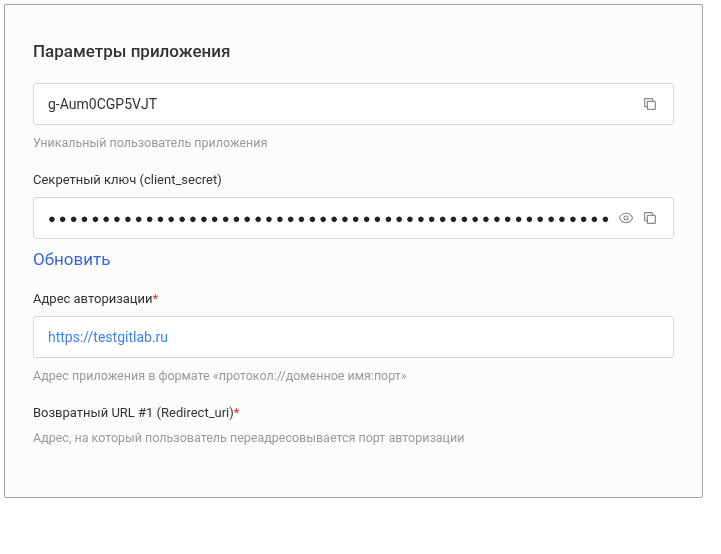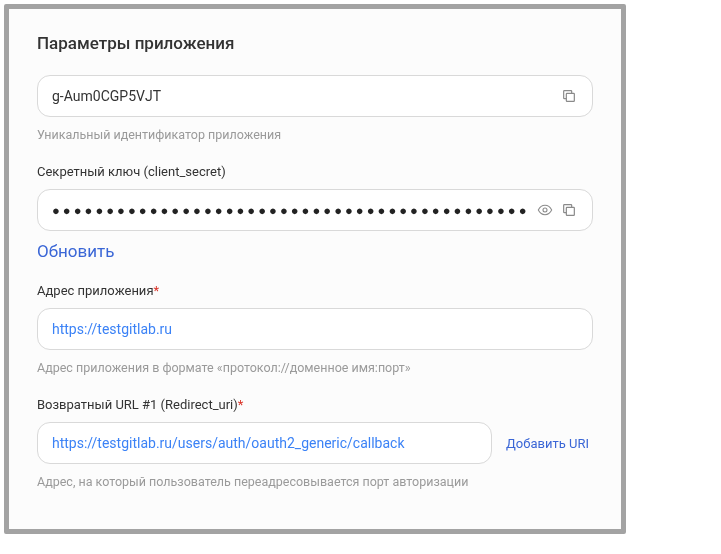--- a/index.html
+++ b/index.html
@@ -6,24 +6,24 @@
       box-sizing: border-box;
       margin: 0;
       padding: 0;
     }
     body {
       font-family: -apple-system, BlinkMacSystemFont, "Segoe UI", Roboto, Arial, sans-serif;
       background: #fff;
       padding: 4px;
     }
     .panel {
-      border: 5px solid #a3a3a3;
+      border: 1px solid #a3a3a3;
       border-radius: 2px;
-      padding: 24px 28px;
-      width: 622px;
+      padding: 36px 28px;
+      width: 699px;
       background: #fcfcfc;
     }
     .panel-title {
       font-size: 17px;
       font-weight: 500;
       color: #333;
       margin-bottom: 22px;
     }
     .field-group {
       margin-bottom: 22px;
@@ -38,21 +38,21 @@
       color: #d93025;
     }
     .input-row {
       display: flex;
       align-items: center;
       gap: 10px;
     }
     .input-box {
       flex: 1;
       border: 1px solid #d9d9d9;
-      border-radius: 13px;
+      border-radius: 3px;
       background: #fff;
       padding: 11px 14px;
       font-size: 14px;
       color: #333;
       display: flex;
       align-items: center;
       justify-content: flex-end;
       gap: 6px;
       min-height: 42px;
     }
@@ -133,21 +133,21 @@
   <div class="field-group">
     <div class="input-box readonly">
       <span class="input-value">g-Aum0CGP5VJT</span>
       <span class="icon-btn">
         <svg viewBox="0 0 24 24" fill="none" stroke="currentColor" stroke-width="1.8">
           <rect x="8" y="8" width="12" height="12" rx="1"></rect>
           <path d="M16 8V5a1 1 0 0 0-1-1H5a1 1 0 0 0-1 1v10a1 1 0 0 0 1 1h3"></path>
         </svg>
       </span>
     </div>
-    <div class="helper-text">Уникальный идентификатор приложения</div>
+    <div class="helper-text">Уникальный пользователь приложения</div>
   </div>
 
   <div class="field-group">
     <label class="field-label">Секретный ключ (client_secret)</label>
     <div class="input-box readonly">
       <span class="dots">●●●●●●●●●●●●●●●●●●●●●●●●●●●●●●●●●●●●●●●●●●●●●●●●●●●●●●●●●●●●●●●●</span>
       <span class="icon-btn">
         <svg viewBox="0 0 24 24" fill="none" stroke="currentColor" stroke-width="1.6">
           <path d="M2 12s3.5-7 10-7 10 7 10 7-3.5 7-10 7S2 12 2 12z"></path>
           <circle cx="12" cy="12" r="3"></circle>
@@ -158,33 +158,27 @@
           <rect x="8" y="8" width="12" height="12" rx="1"></rect>
           <path d="M16 8V5a1 1 0 0 0-1-1H5a1 1 0 0 0-1 1v10a1 1 0 0 0 1 1h3"></path>
         </svg>
       </span>
     </div>
     <span class="link-action">Обновить</span>
   </div>
 
   <div class="field-group">
     <label class="field-label">
-      <span>Адрес приложения</span><span class="required">*</span>
+      <span>Адрес авторизации</span><span class="required">*</span>
     </label>
     <div class="input-box">
       <input class="input-field" type="text" value="https://testgitlab.ru" style="">
     </div>
     <div class="helper-text">Адрес приложения в формате «протокол://доменное имя:порт»</div>
   </div>
 
   <div class="field-group" style="margin-bottom:16px;">
     <label class="field-label">
       <span>Возвратный URL #1 (Redirect_uri)</span><span class="required">*</span>
     </label>
-    <div class="input-row redirect-row">
-      <div class="input-box">
-        <input class="input-field" type="text" value="https://testgitlab.ru/users/auth/oauth2_generic/callback" style="">
-      </div>
-      <span class="add-uri">Добавить URI</span>
-    </div>
     <div class="helper-text">Адрес, на который пользователь переадресовывается порт авторизации</div>
   </div>
 </div>
 
 </body></html>

